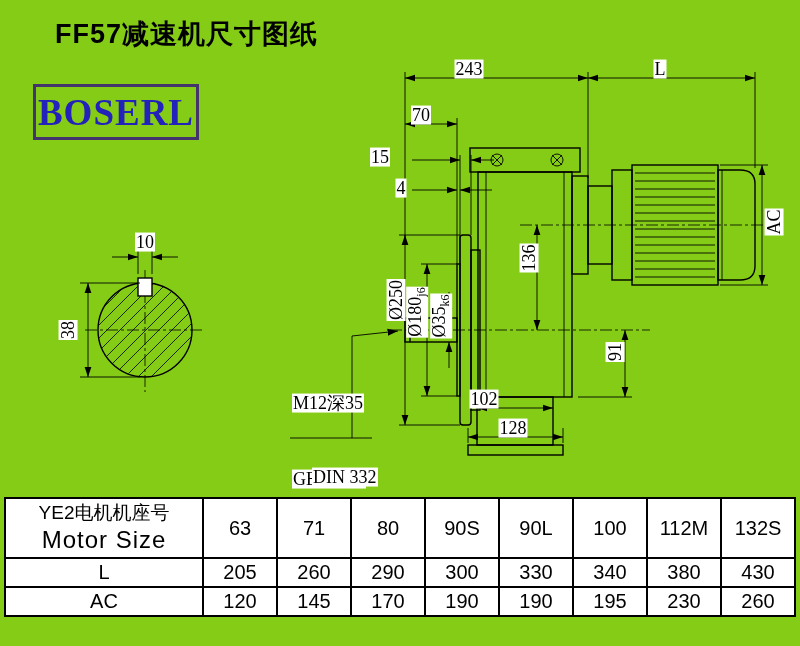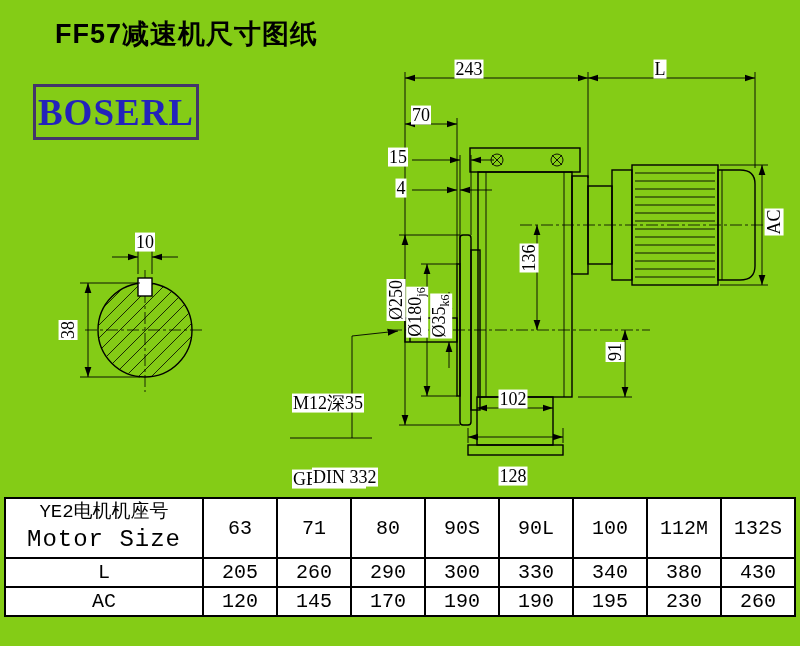--- a/index.html
+++ b/index.html
@@ -21,21 +21,21 @@
   .cl   { stroke:#000; stroke-width:0.8; fill:none; stroke-dasharray:12 3 3 3; }
   .hatch{ stroke:#000; stroke-width:0.8; }
 
   .dim { position:absolute; transform:translate(-50%,-50%); font-family:"Liberation Serif", serif;
          font-size:18px; background:#fff; white-space:nowrap; line-height:1.05; padding:0 1px; z-index:3; }
   .dim.rot { transform:translate(-50%,-50%) rotate(-90deg); }
   .dim.note { transform:translate(0,-50%); }
   .sub { font-size:12px; vertical-align:-4px; }
 
   table.spec { position:absolute; left:4px; top:497px; width:792px; border-collapse:collapse;
-               table-layout:fixed; font-family:Liberation Mono, monospace; background:#fff; }
+               table-layout:fixed; font-family:Liberation Sans, sans-serif; background:#fff; }
   .spec th, .spec td { border:2px solid #000; text-align:center; vertical-align:middle;
                        font-weight:normal; font-size:20px; padding:0; }
   .spec tr.hdr th { height:58px; }
   .spec tr.datarow td { height:27px; }
   .spec .cn { font-size:19px; line-height:1.25; }
   .spec .en { font-size:24px; line-height:1.25; letter-spacing:1px; }
 </style>
 </head>
 <body>
 
@@ -181,32 +181,32 @@
       <line class="thin" x1="468" y1="437" x2="563" y2="437" marker-start="url(#arr)" marker-end="url(#arr)"></line>
 
       <line class="thin" x1="290" y1="438" x2="372" y2="438"></line>
       <polyline class="thin" points="352,438 352,336 398,331" marker-end="url(#arr)"></polyline>
     </g>
   </svg>
 
   <span class="dim" style="left:457px; top:69px;margin-left:12px;">243</span>
   <span class="dim" style="left:660px; top:69px;">L</span>
   <span class="dim" style="left:421px; top:115px;">70</span>
-  <span class="dim" style="left:398px; top:157px;font-family:Liberation Serif, serif;">15</span>
+  <span class="dim" style="left:380px; top:157px;font-family:Liberation Serif, serif;">15</span>
   <span class="dim" style="left:401px; top:188px;">4</span>
   <span class="dim" style="left:145px; top:242px;">10</span>
   <span class="dim rot" style="left:68px; top:330px;">38</span>
   <span class="dim rot" style="left:396px; top:300px;">Ø250</span>
   <span class="dim rot" style="left:417px; top:312px;"><span>Ø180</span><span class="sub">j6</span></span>
   <span class="dim rot" style="left:441px; top:316px;"><span>Ø35</span><span class="sub">k6</span></span>
   <span class="dim rot" style="left:529px; top:258px;">136</span>
   <span class="dim rot" style="left:615px; top:352px;">91</span>
   <span class="dim rot" style="left:774px; top:222px;">AC</span>
-  <span class="dim" style="left:513px; top:399px;text-align:center;">102</span>
-  <span class="dim" style="left:513px; top:428px;margin-top:48px;">128</span>
+  <span class="dim" style="left:484px; top:399px;text-align:center;">102</span>
+  <span class="dim" style="left:513px; top:428px;">128</span>
   <span class="dim note" style="left:292px; top:403px;">M12深35</span>
   <span class="dim note" style="left:292px; top:479px;">GB/T 145</span>
   <span class="dim note" style="left:312px; top:477px;">DIN 332</span>
 
   <table class="spec">
     <colgroup>
       <col style="width:198px">
       <col>
         <col>
         <col>

